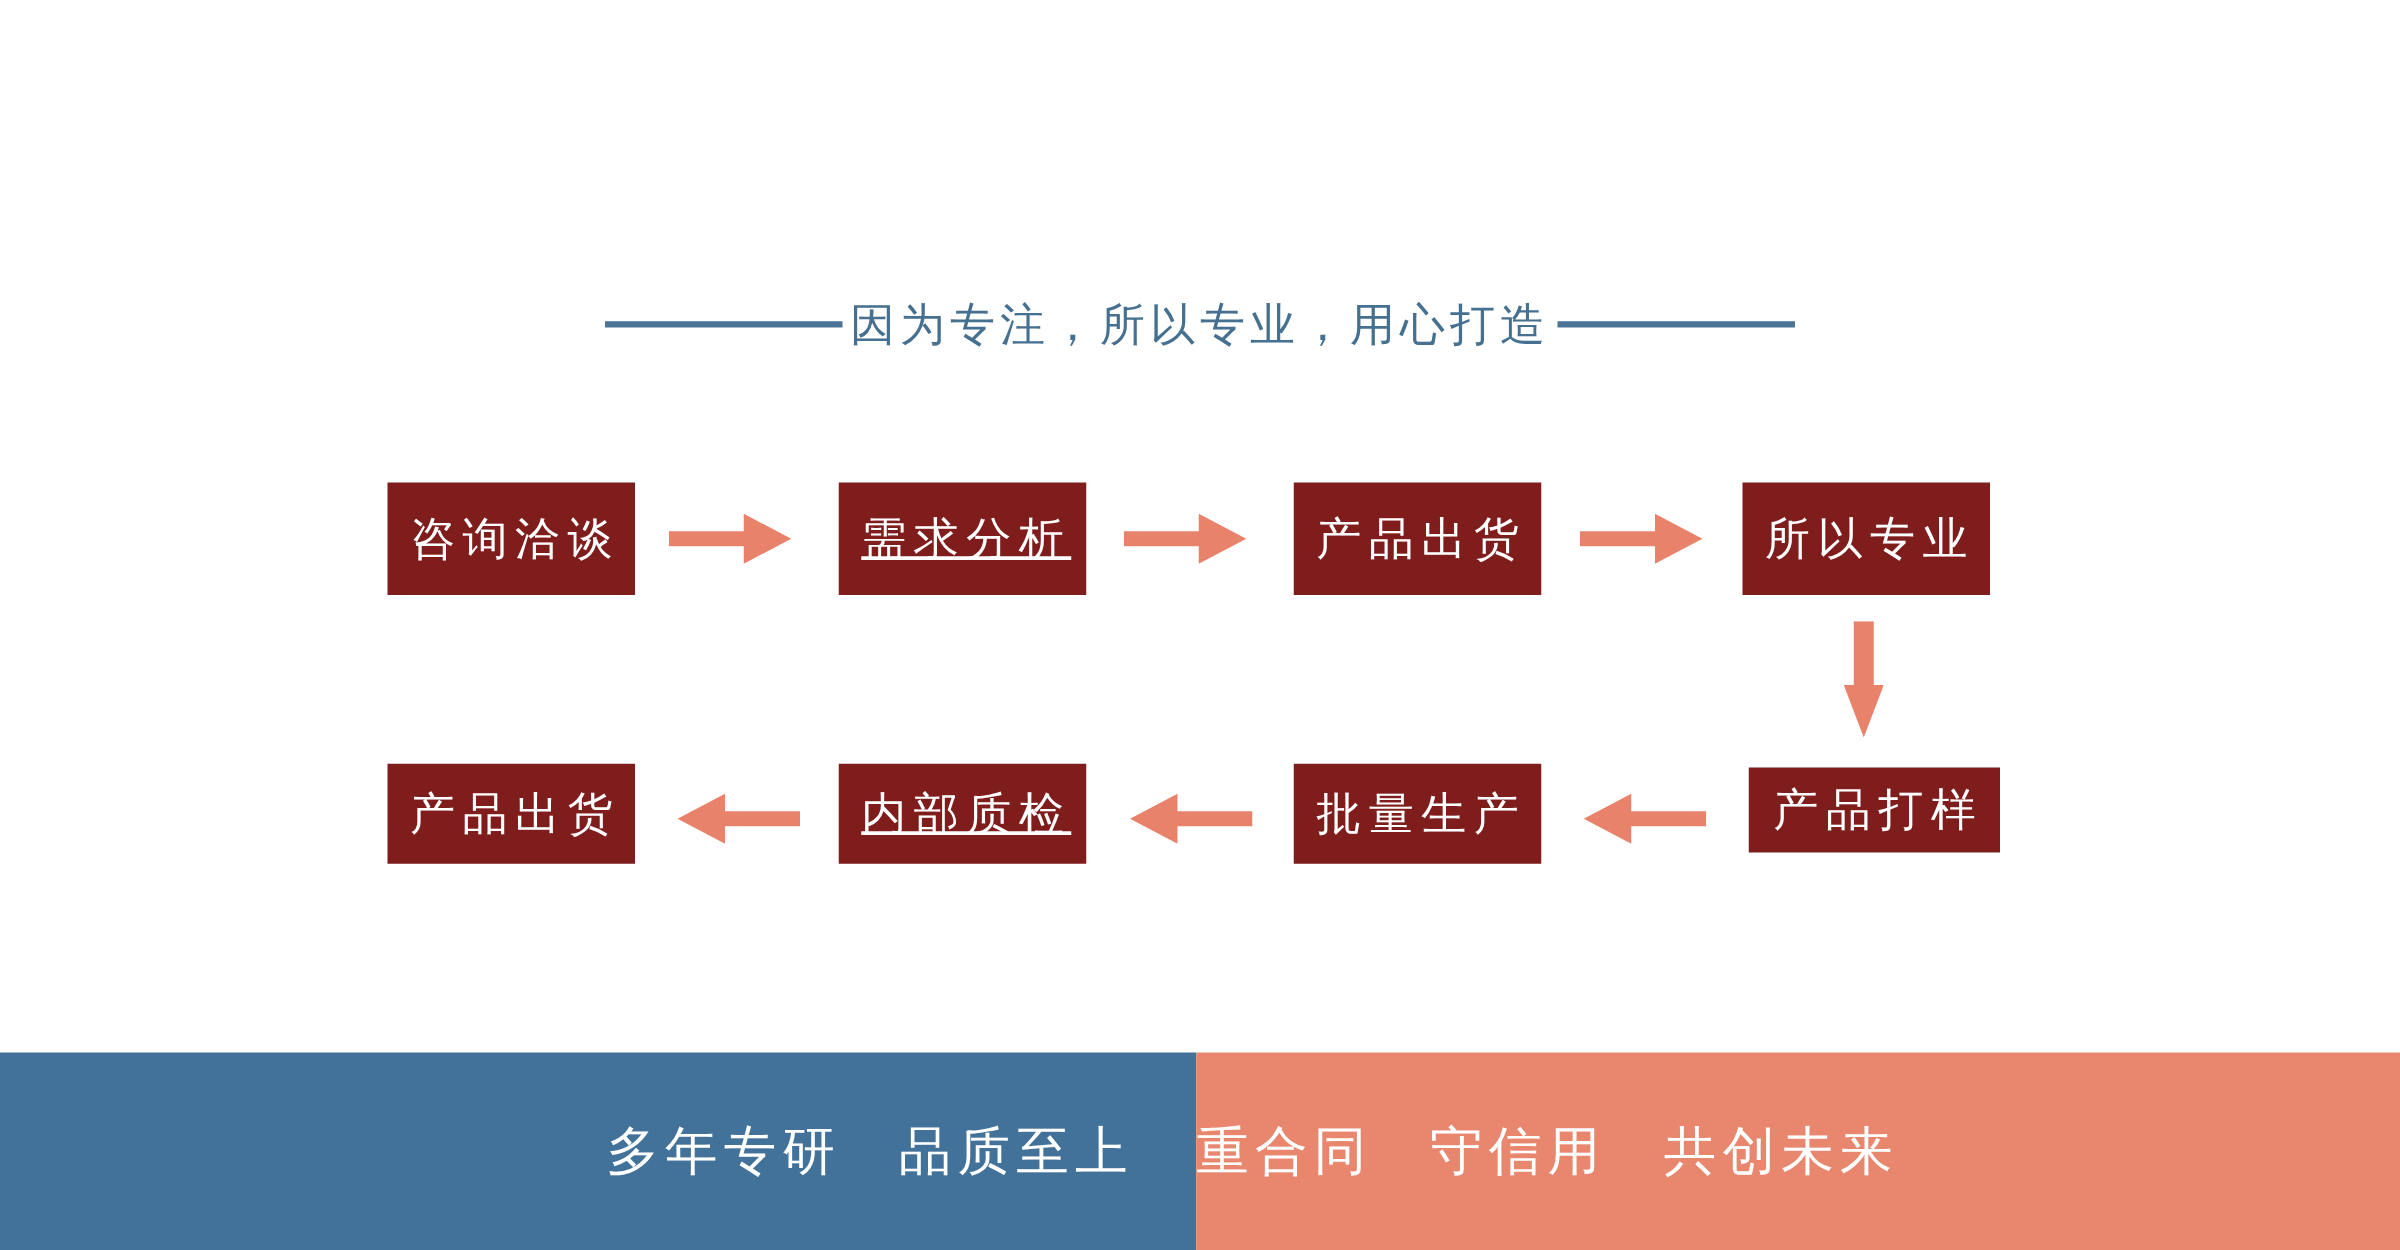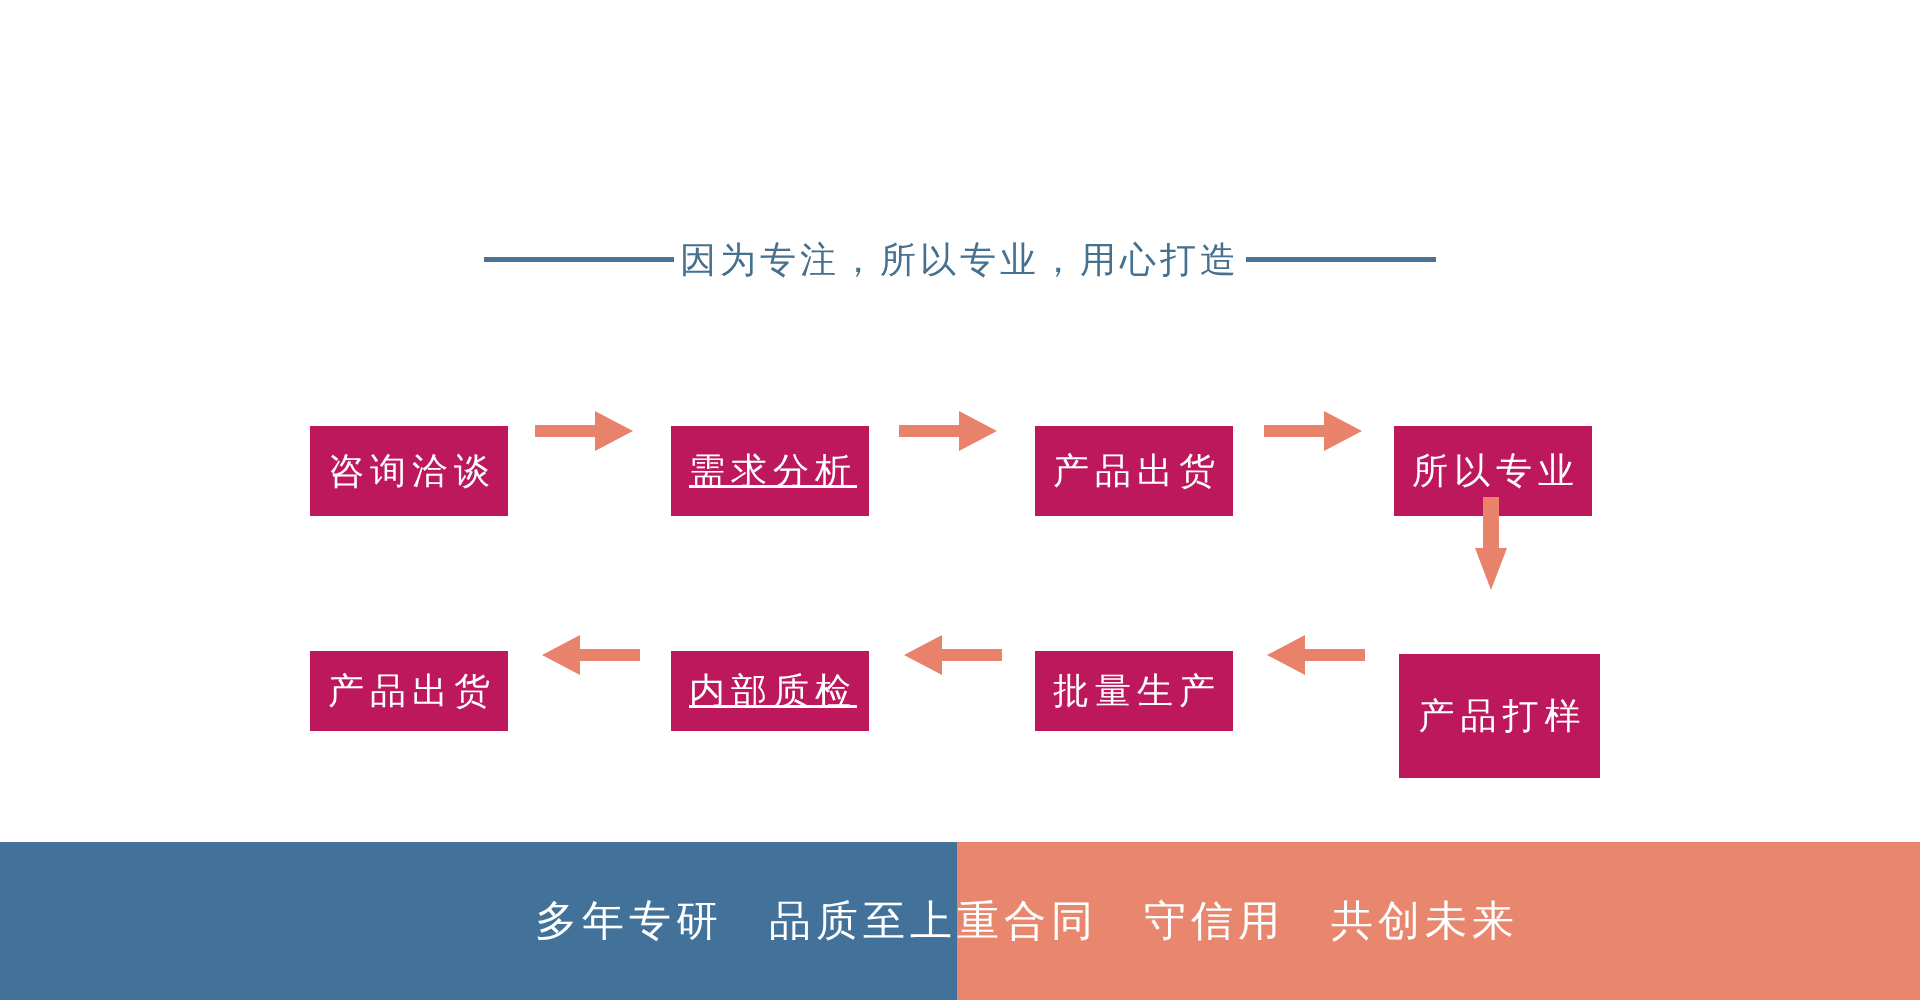--- a/index.html
+++ b/index.html
@@ -40,39 +40,38 @@
     line-height: 1.1;
     letter-spacing: 4px;
     color: #45708F;
     white-space: nowrap;
   }
 
   
   .step {
     position: absolute;
     width: 198px; height: 90px;
-    background: #be185d;
+    background: #7f1d1d;
     color: #ffffff;
     font-size: 36px;
     letter-spacing: 6px;
     display: flex;
     align-items: center;
     justify-content: center;
     text-indent: 6px;
     white-space: nowrap;
     box-sizing: border-box;
-    margin-top: 40px;
   }
   .r1 { top: 386px; }
   .r2 { top: 611px; height: 80px; }
   .c1 { left: 310px; }
   .c2 { left: 671px; text-decoration: underline; }
   .c3 { left: 1035px; }
   .c4 { left: 1394px; }
-  .step-sample { left: 1399px; top: 614px; width: 201px; height: 124px; }
+  .step-sample { left: 1399px; top: 614px; width: 201px; height: 68px; }
 
   
   .arrow { position: absolute; width: 98px; height: 40px; }
   .arrow svg, .arrow-down svg { display: block; width: 100%; height: 100%; }
   .a-r1 { top: 411px; }
   .a-r2 { top: 635px; }
   .a1 { left: 535px; }
   .a2 { left: 899px; }
   .a3 { left: 1264px; }
   .a4 { left: 1267px; }
@@ -91,20 +90,21 @@
     left: 0; top: 842px;
     width: 1920px; height: 158px;
     display: flex;
   }
   .banner-left {
     width: 957px; height: 100%;
     background: #427199;
     display: flex;
     align-items: center;
     justify-content: flex-end;
+    padding-right: 50px;
     gap: 46px;
     box-sizing: border-box;
   }
   .banner-right {
     flex: 1; height: 100%;
     background: #E8876E;
     display: flex;
     align-items: center;
     gap: 46px;
     box-sizing: border-box;

